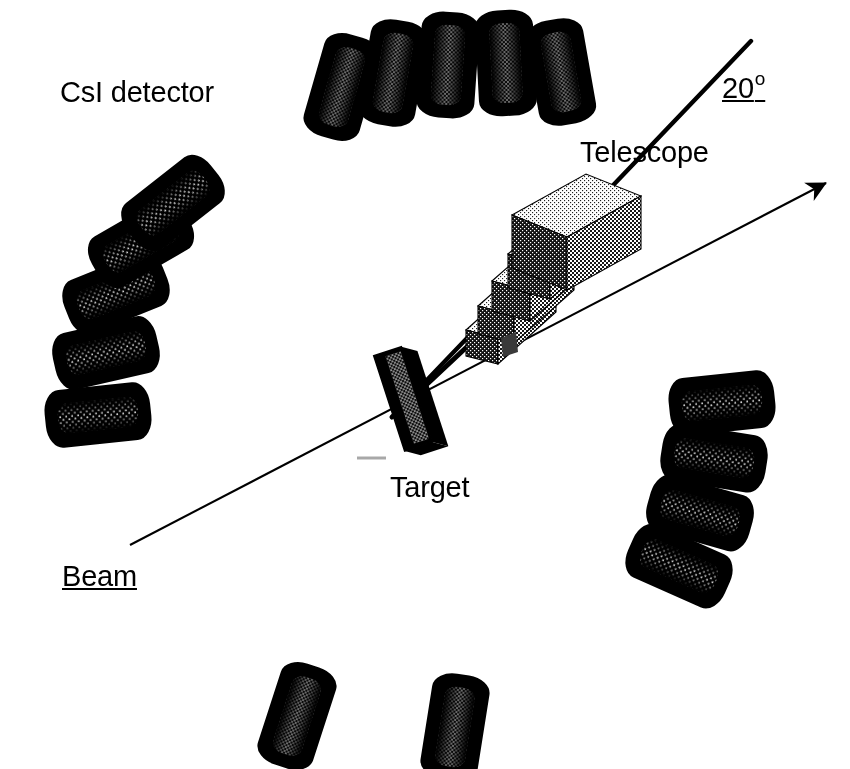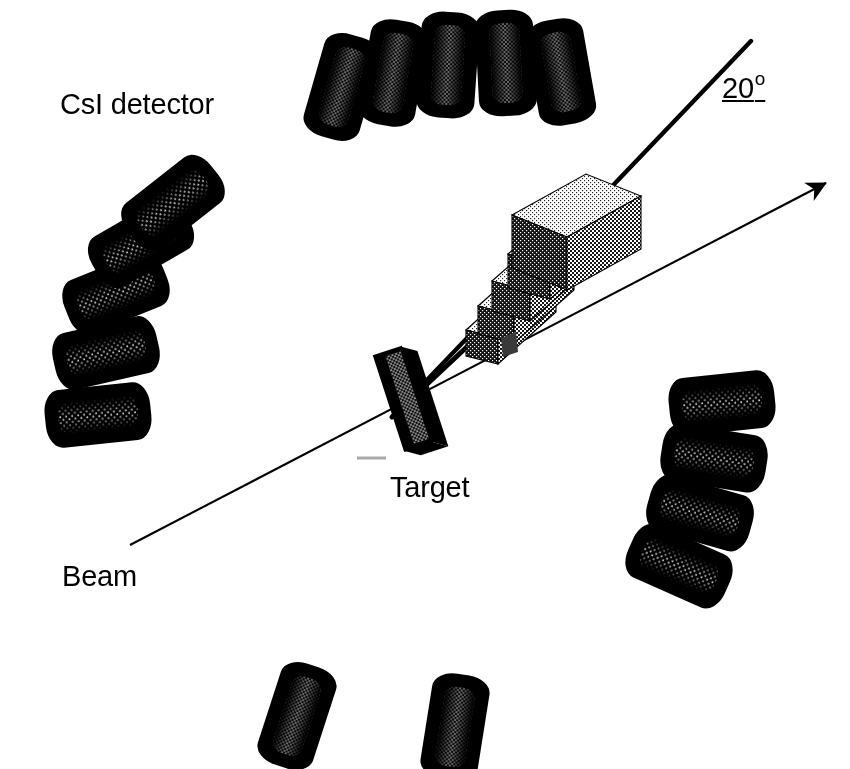--- a/index.html
+++ b/index.html
@@ -27,24 +27,24 @@
   }
   .label {
     position: absolute;
     color: #000000;
     font-family: "Liberation Sans", sans-serif;
     font-weight: 400;
     white-space: nowrap;
     line-height: 1;
     letter-spacing: -0.2px;
   }
-  #label-csi      { left: 60px;  top: 90px;  font-size: 29px; }
+  #label-csi      { left: 60px;  top: 78px;  font-size: 29px; }
   #label-telescope{ left: 580px; top: 138px; font-size: 29px; }
   #label-target   { left: 390px; top: 461px; font-size: 29px; margin-top: 12px; }
-  #label-beam     { left: 62px;  top: 562px; font-size: 29px; }
+  #label-beam     { left: 62px;  top: 562px; font-size: 29px; text-decoration: underline; }
   #label-angle    { left: 722px; top: 74px;  font-size: 29px; text-decoration: underline; }
   #label-angle .deg {
     font-size: 19px;
     vertical-align: super;
     line-height: 0;
     position: relative;
     top: -2px;
     left: 1px;
   }
 </style>
@@ -265,20 +265,21 @@
 
       <path d="M 501 338 L 516 332 L 518 352 L 503 357 Z" fill="#3a3a3a"></path>
     </g>
 
     <line x1="357" y1="458" x2="386" y2="458" stroke="#a8a8a8" stroke-width="3"></line>
 
   </svg>
 
   <div class="label" id="label-csi">CsI detector</div>
 
+  <div class="label" id="label-telescope">Telescope</div>
 
   <div class="label" id="label-target">Target</div>
 
   <div class="label" id="label-beam">Beam</div>
 
   <div class="label" id="label-angle">
     <span>20</span><span class="deg">o</span>
   </div>
 
 </div>

